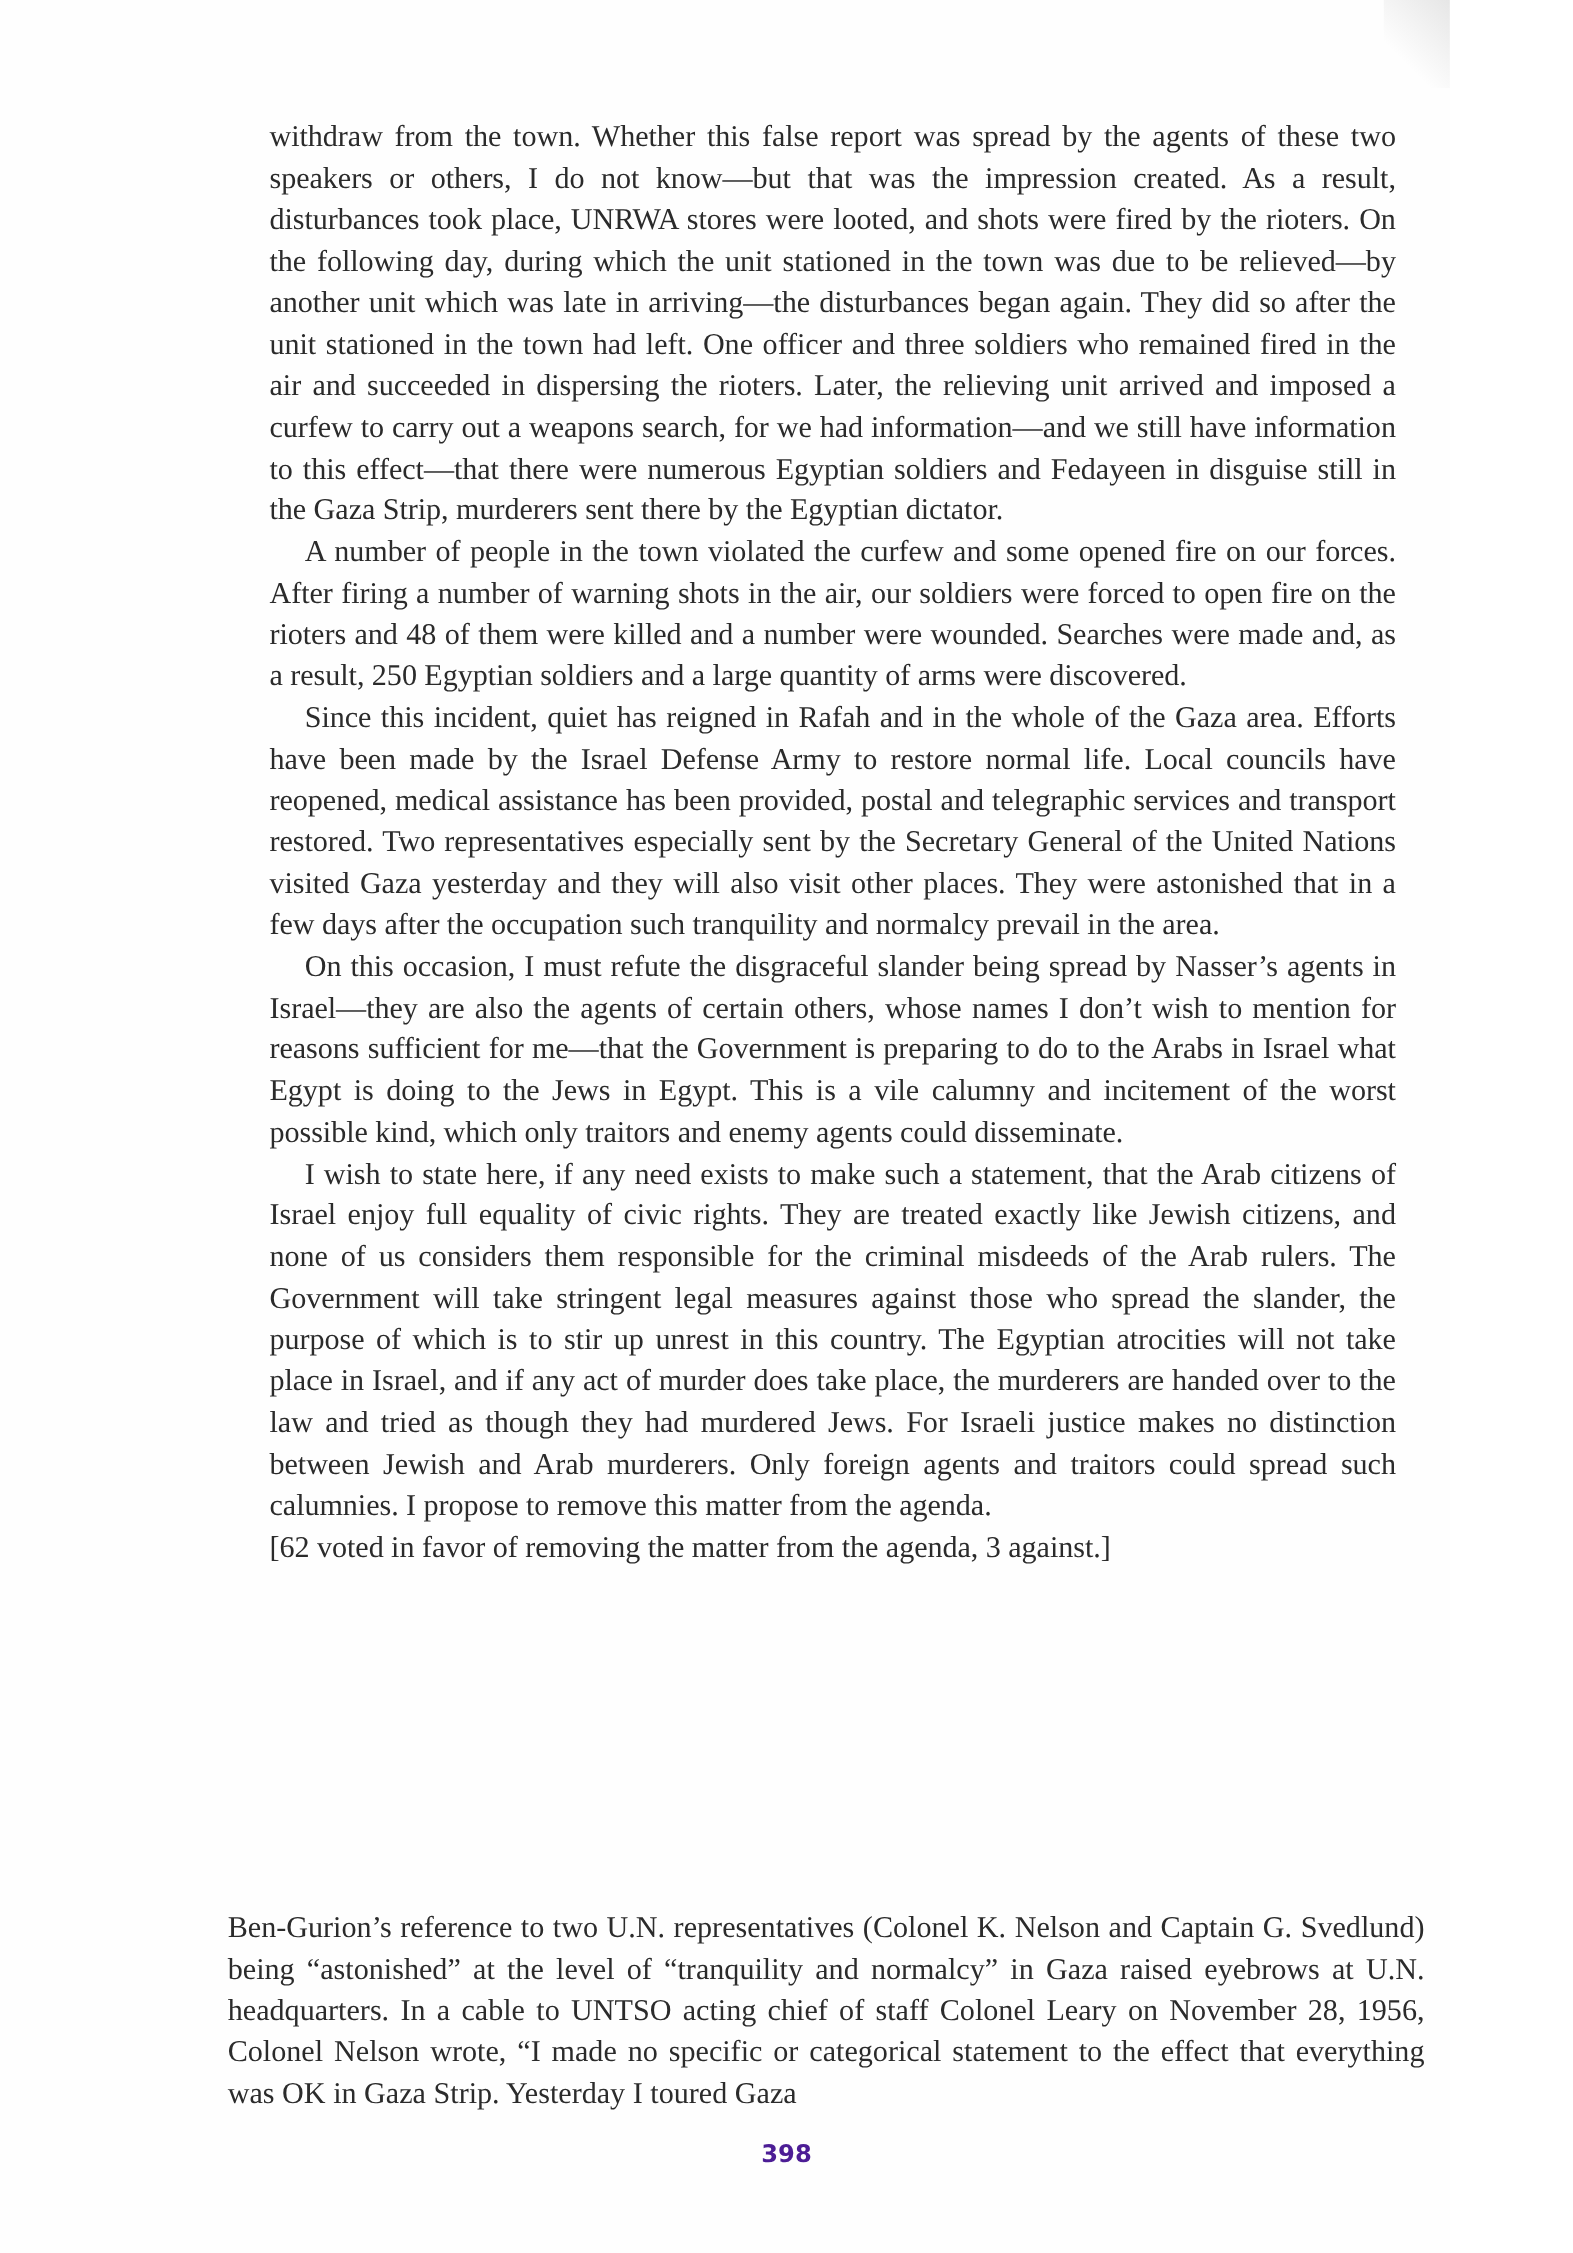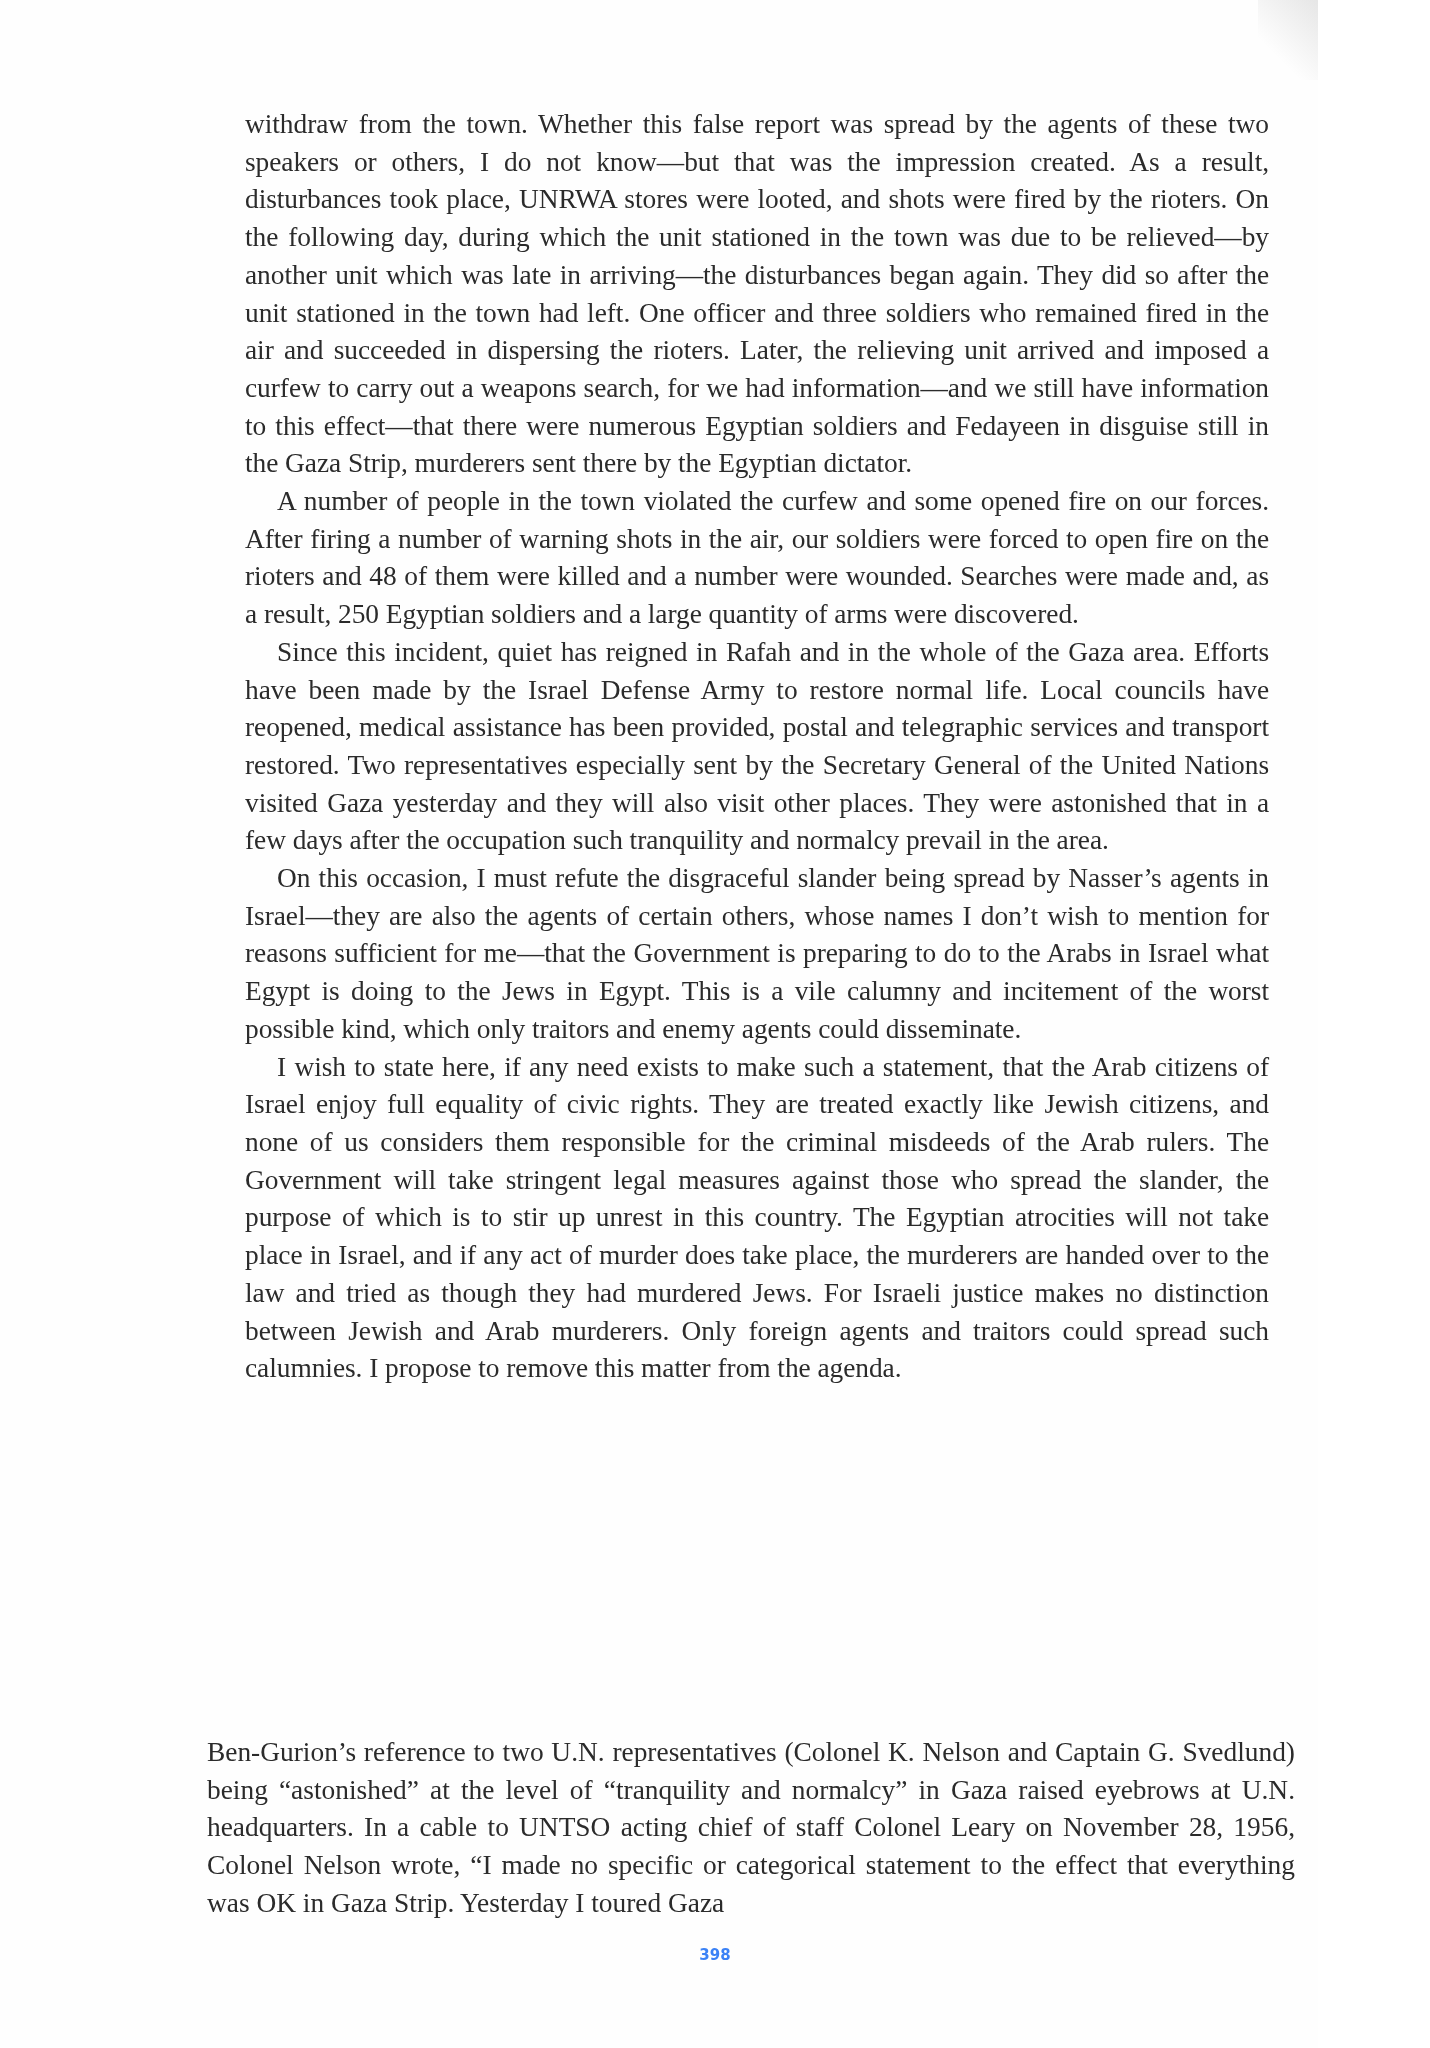--- a/index.html
+++ b/index.html
@@ -63,36 +63,37 @@
     text-indent: 0;
   }
   .page-number {
     position: absolute;
     left: 0;
     width: 1430px;
     top: 1946px;
     text-align: center;
     font-family: "DejaVu Sans", "Liberation Sans", sans-serif;
     font-weight: bold;
-    font-size: 15px;
-    color: #3b82f6;
+    font-size: 22px;
+    color: #4c1d95;
   }
 </style>
 </head>
 <body>
 
 <div class="page">
   <div class="corner-shade"></div>
 
   <div class="speech">
     <p class="first">withdraw from the town. Whether this false report was spread by the agents of these two speakers or others, I do not know—but that was the impression created. As a result, disturbances took place, UNRWA stores were looted, and shots were fired by the rioters. On the following day, during which the unit stationed in the town was due to be relieved—by another unit which was late in arriving—the disturbances began again. They did so after the unit stationed in the town had left. One officer and three soldiers who remained fired in the air and succeeded in dispersing the rioters. Later, the relieving unit arrived and imposed a curfew to carry out a weapons search, for we had information—and we still have information to this effect—that there were numerous Egyptian soldiers and Fedayeen in disguise still in the Gaza Strip, murderers sent there by the Egyptian dictator.</p>
     <p>A number of people in the town violated the curfew and some opened fire on our forces. After firing a number of warning shots in the air, our soldiers were forced to open fire on the rioters and 48 of them were killed and a number were wounded. Searches were made and, as a result, 250 Egyptian soldiers and a large quantity of arms were discovered.</p>
     <p>Since this incident, quiet has reigned in Rafah and in the whole of the Gaza area. Efforts have been made by the Israel Defense Army to restore normal life. Local councils have reopened, medical assistance has been provided, postal and telegraphic services and transport restored. Two representatives especially sent by the Secretary General of the United Nations visited Gaza yesterday and they will also visit other places. They were astonished that in a few days after the occupation such tranquility and normalcy prevail in the area.</p>
     <p>On this occasion, I must refute the disgraceful slander being spread by Nasser’s agents in Israel—they are also the agents of certain others, whose names I don’t wish to mention for reasons sufficient for me—that the Government is preparing to do to the Arabs in Israel what Egypt is doing to the Jews in Egypt. This is a vile calumny and incitement of the worst possible kind, which only traitors and enemy agents could disseminate.</p>
     <p>I wish to state here, if any need exists to make such a statement, that the Arab citizens of Israel enjoy full equality of civic rights. They are treated exactly like Jewish citizens, and none of us considers them responsible for the criminal misdeeds of the Arab rulers. The Government will take stringent legal measures against those who spread the slander, the purpose of which is to stir up unrest in this country. The Egyptian atrocities will not take place in Israel, and if any act of murder does take place, the murderers are handed over to the law and tried as though they had murdered Jews. For Israeli justice makes no distinction between Jewish and Arab murderers. Only foreign agents and traitors could spread such calumnies. I propose to remove this matter from the agenda.</p>
+    <p class="vote">[62 voted in favor of removing the matter from the agenda, 3 against.]</p>
   </div>
 
   <div class="commentary">
     <p>Ben-Gurion’s reference to two U.N. representatives (Colonel K. Nelson and Captain G. Svedlund) being “astonished” at the level of “tranquility and normalcy” in Gaza raised eyebrows at U.N. headquarters. In a cable to UNTSO acting chief of staff Colonel Leary on November 28, 1956, Colonel Nelson wrote, “I made no specific or categorical statement to the effect that everything was OK in Gaza Strip. Yesterday I toured Gaza</p>
   </div>
 
   <div class="page-number">398</div>
 </div>
 
 </body></html>

